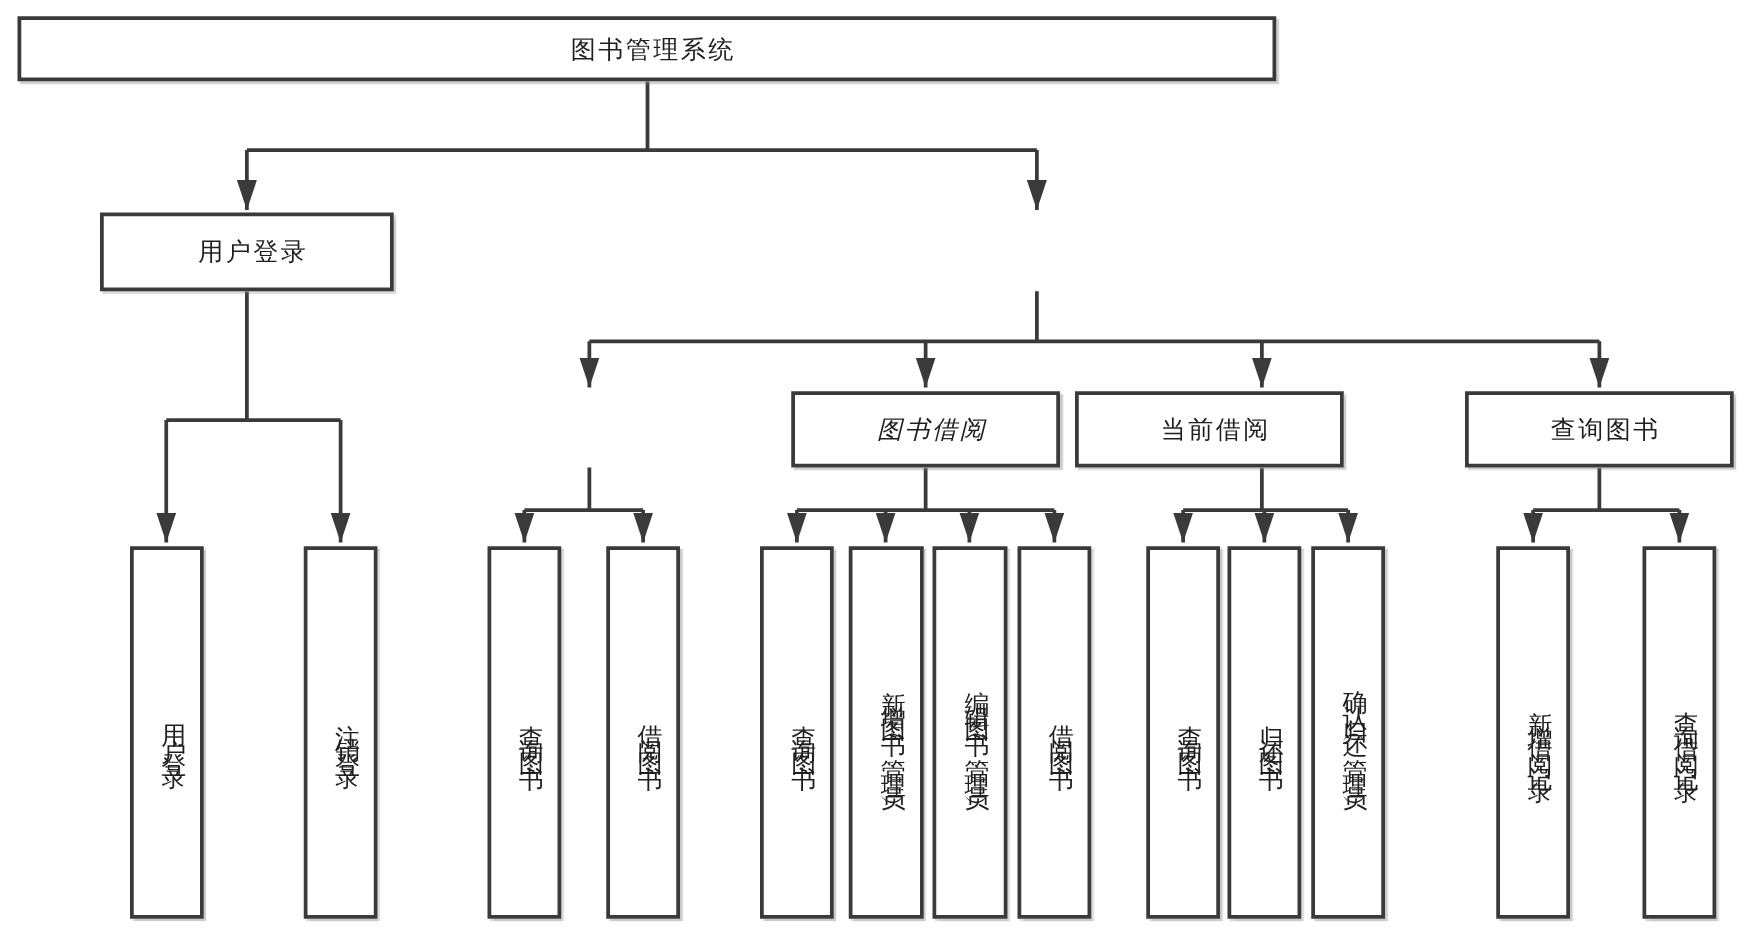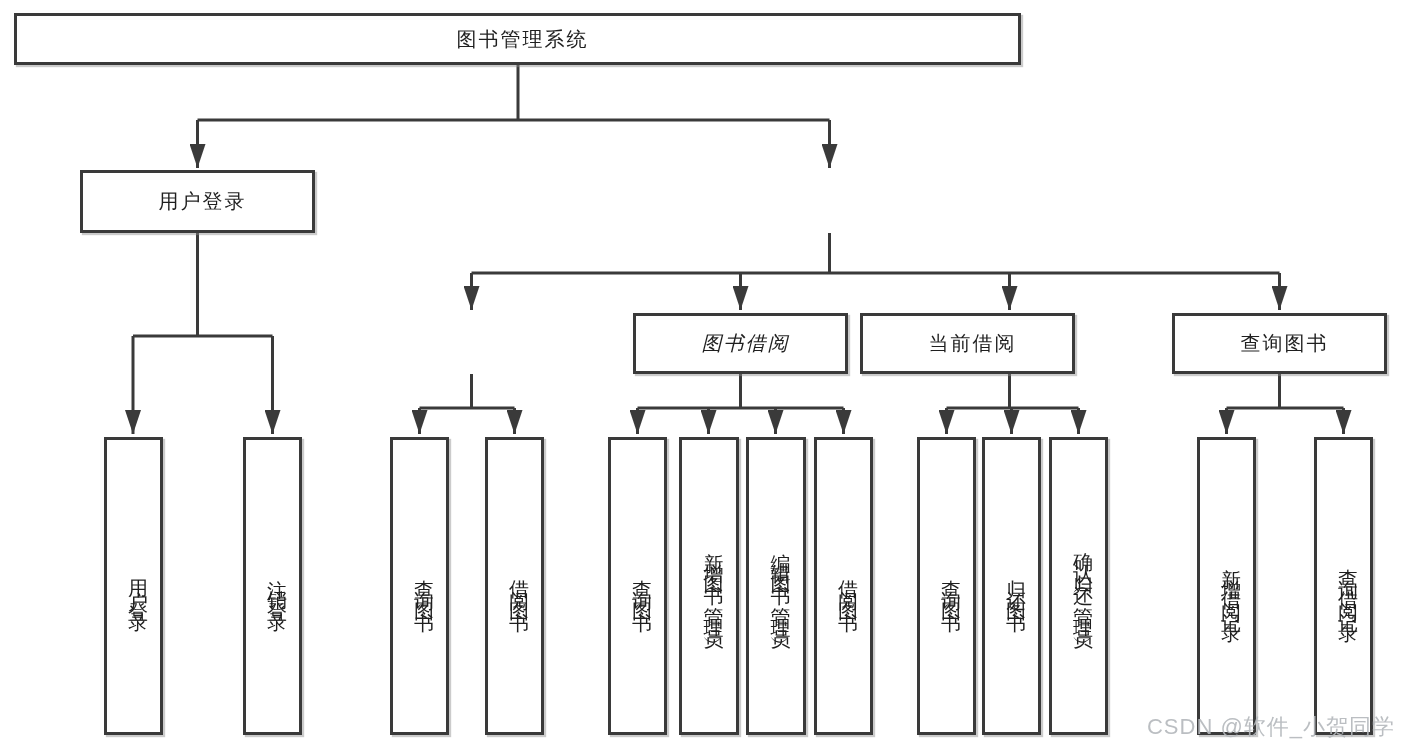--- a/index.html
+++ b/index.html
@@ -143,14 +143,13 @@
     <span class="vtext">确认归还（管理员）</span>
   </div>
 
   <div class="node vnode" style="left:1197px;top:437px;width:59px;height:298px;">
     <span class="vtext">新增借阅记录</span>
   </div>
   <div class="node vnode" style="left:1314px;top:437px;width:59px;height:298px;">
     <span class="vtext">查询借阅记录</span>
   </div>
 
-  <div class="watermark">CSDN @软件_小贺同学</div>
 </div>
 
 </body></html>

